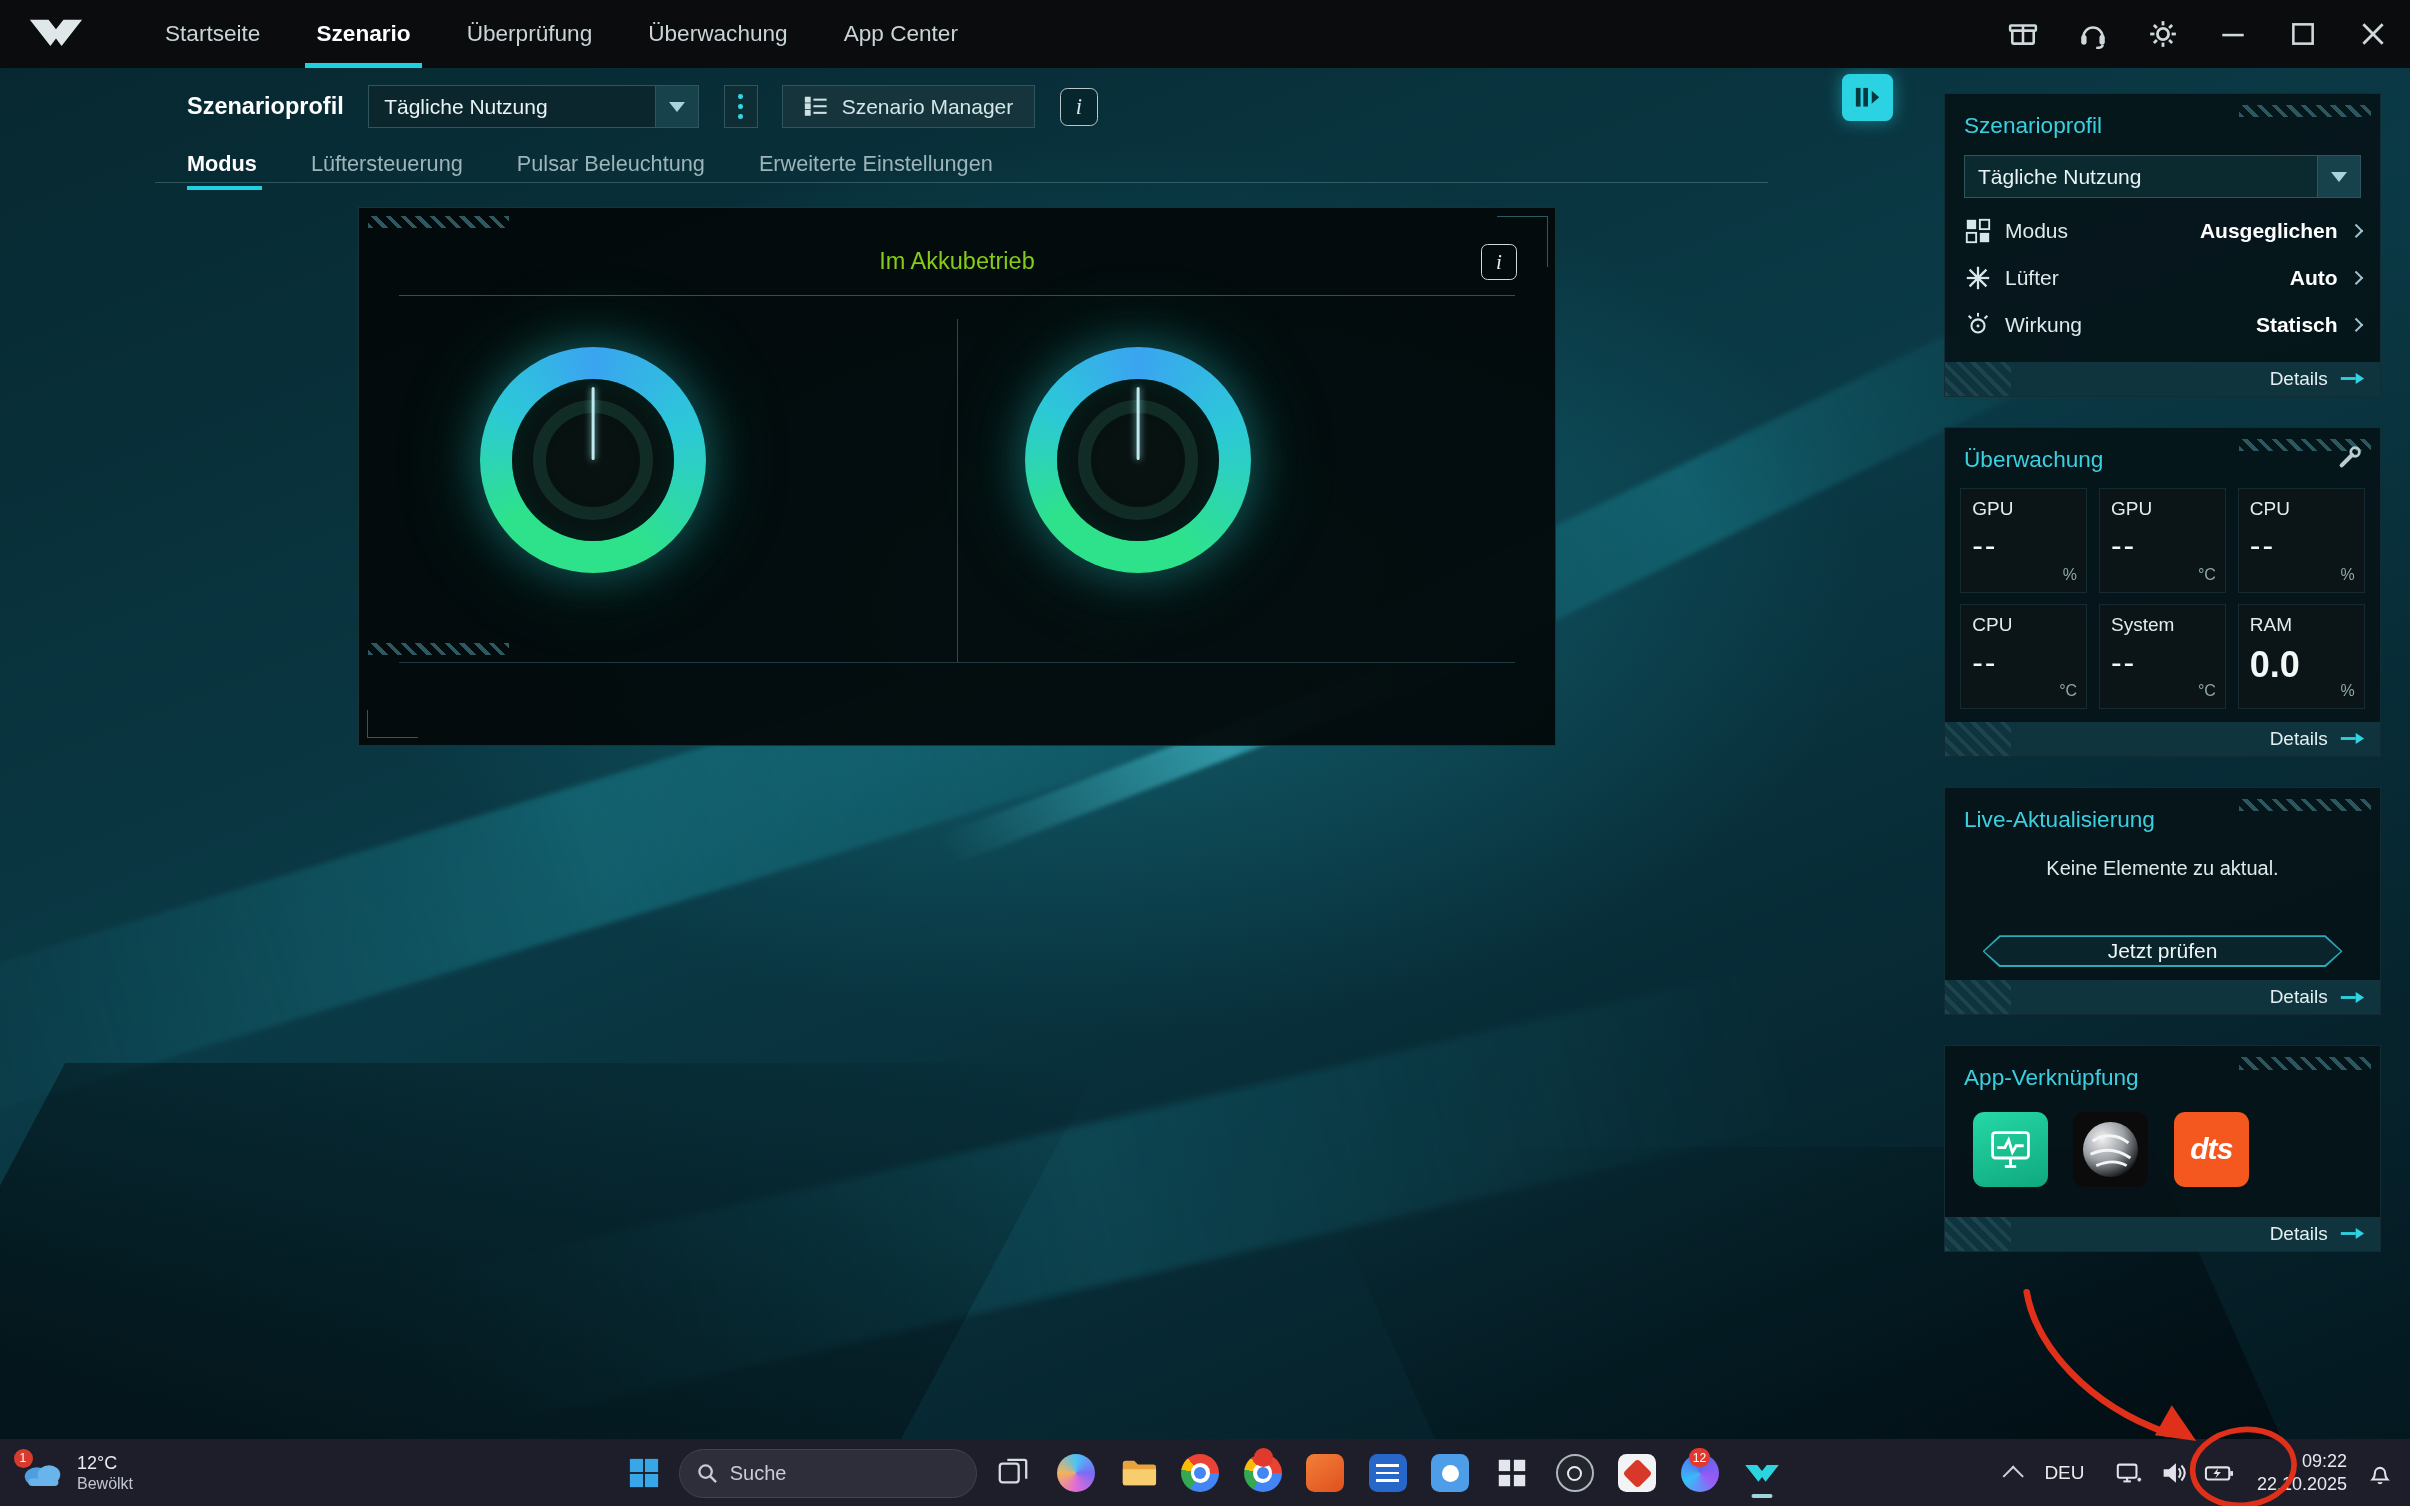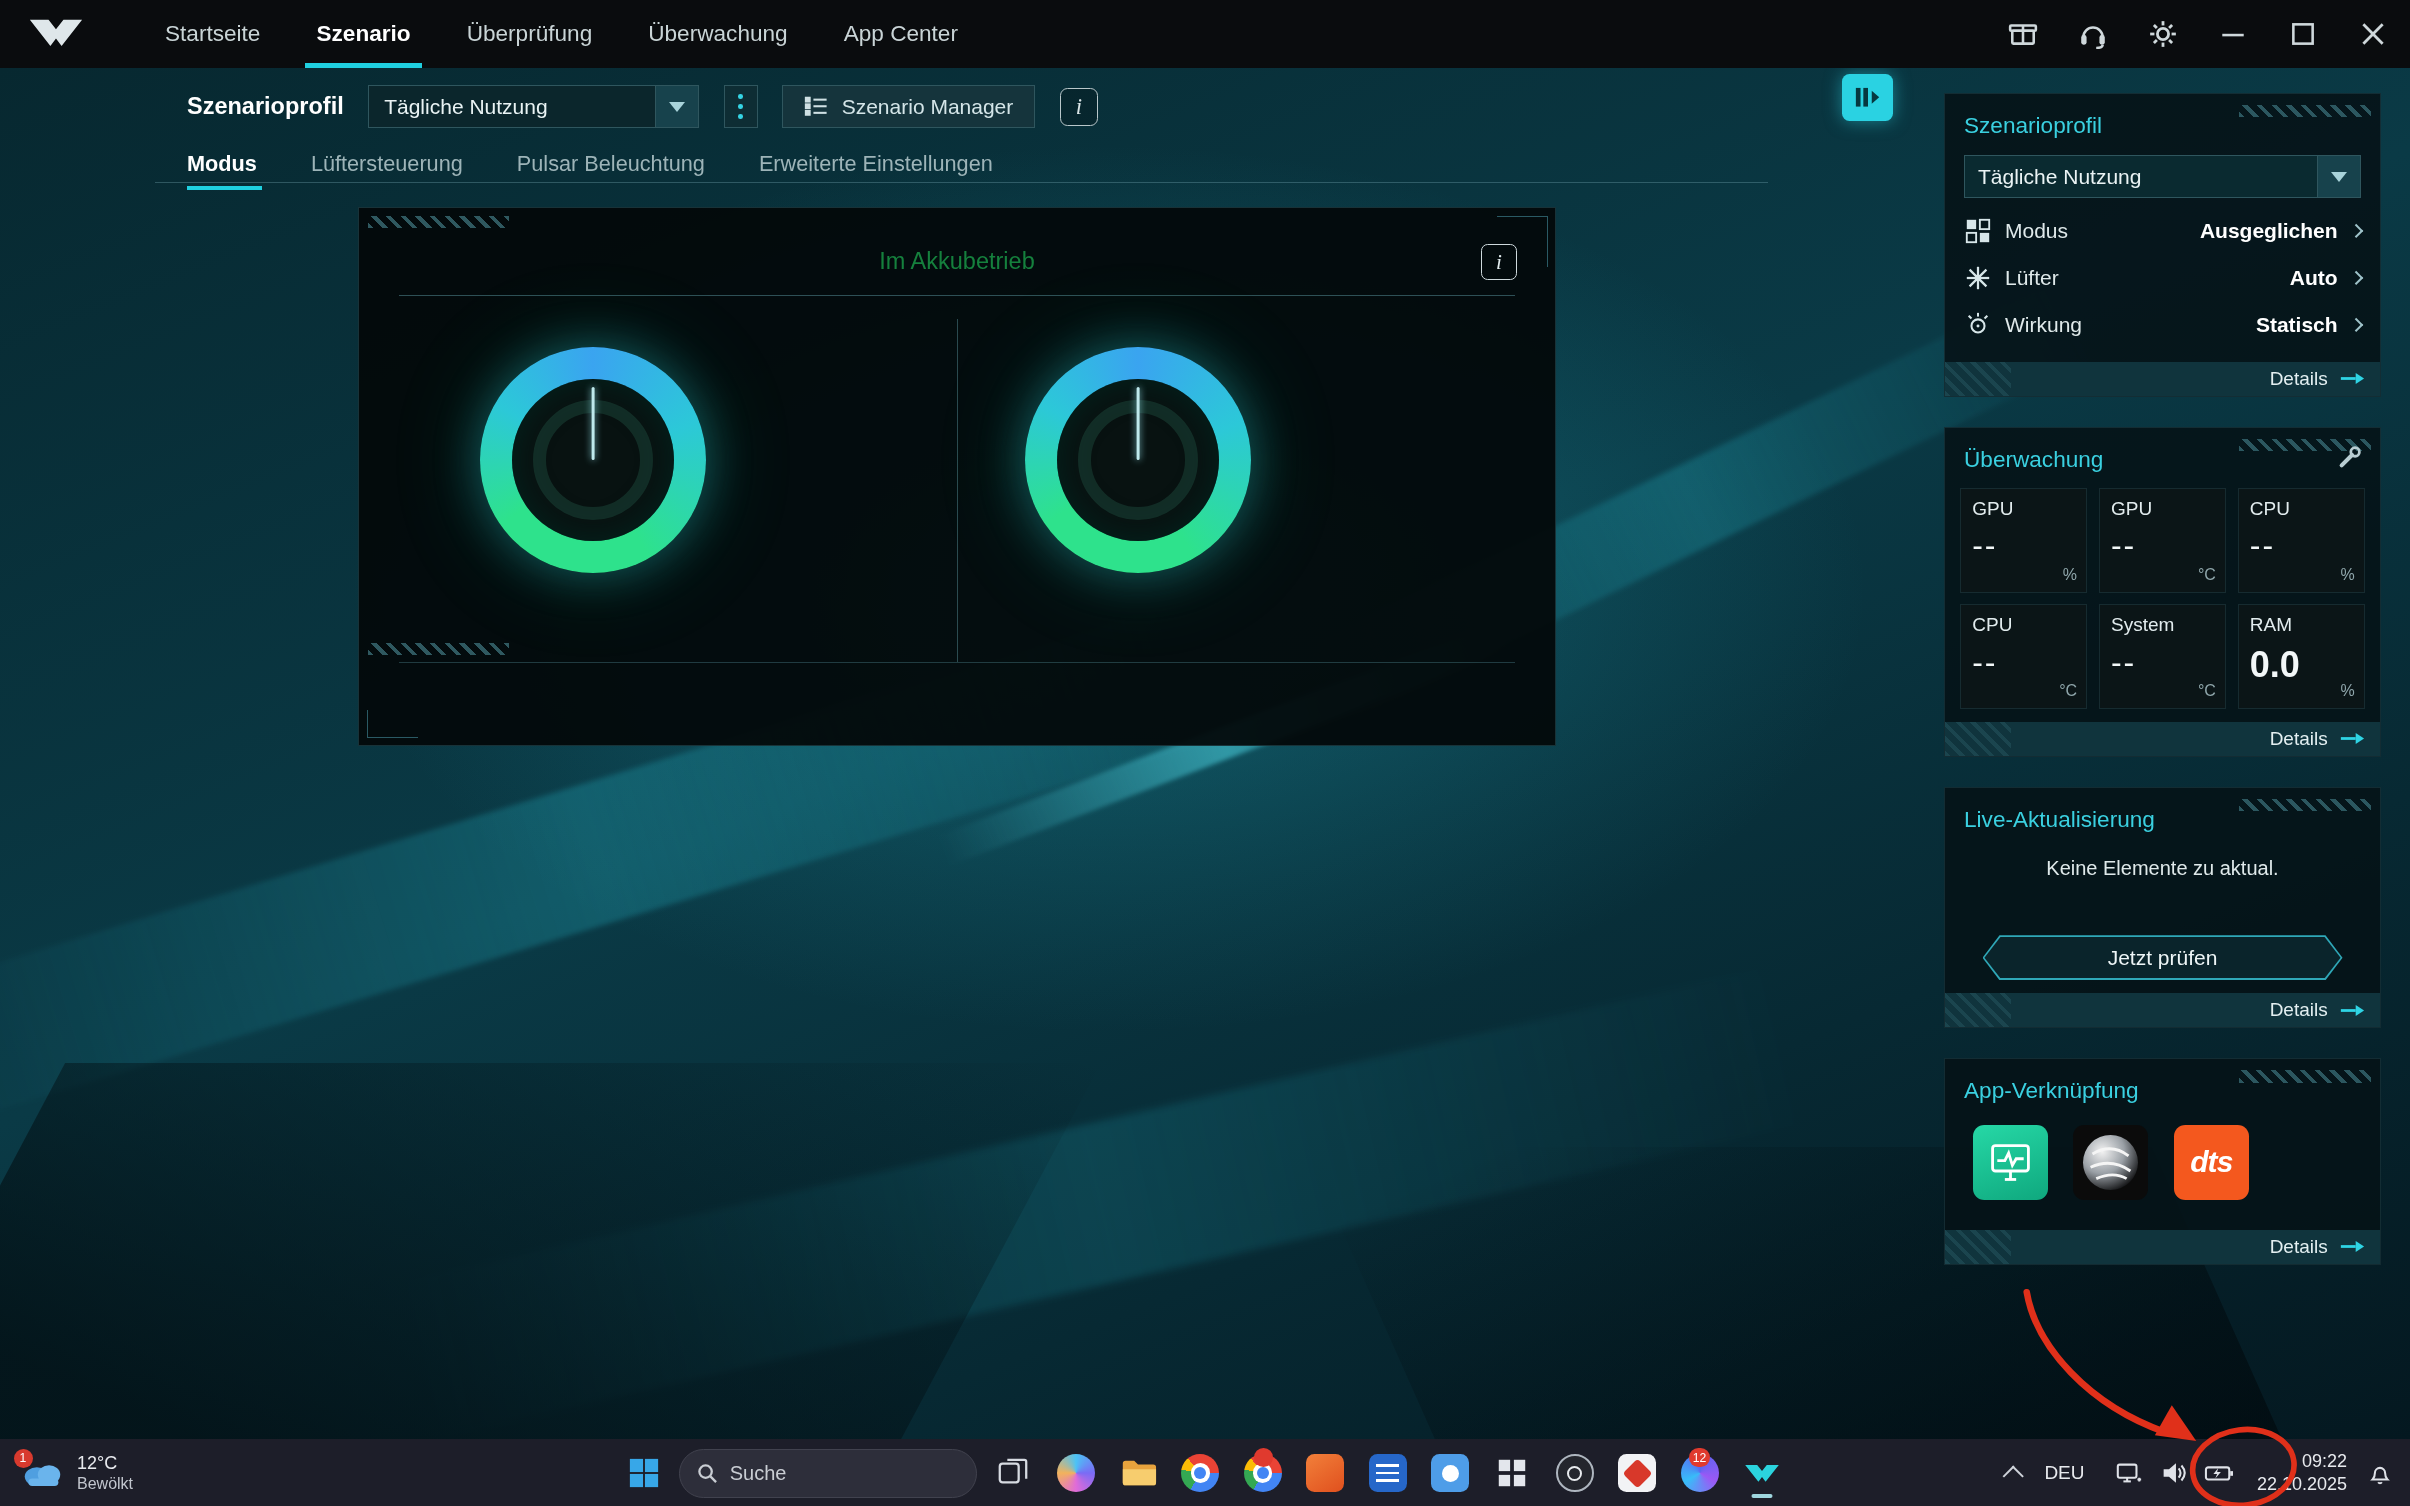--- a/index.html
+++ b/index.html
@@ -55,21 +55,21 @@
   .tab.active::after { content:""; position:absolute; left:0; right:21px; bottom:0; height:3.8px; background:#1fd0e0; }
   .tabs-line { position:absolute; left:155px; top:114px; width:1613px; height:0.9px; background:rgba(120,170,180,0.35); z-index:4; }
 
   
   .gauge-panel { position:absolute; left:358px; top:139px; width:1198px; height:539px; background:rgba(3,9,10,0.94); border:0.9px solid rgba(42,84,92,0.55); z-index:5; }
   .hatch { background:repeating-linear-gradient(45deg, rgba(70,130,140,0.65) 0 3.8px, transparent 3.8px 10.4px); position:absolute; }
   .gp-hatch-tl { left:9.4px; top:7.5px; width:141px; height:12.2px; }
   .gp-hatch-bl { left:9.4px; bottom:90px; width:141px; height:12.2px; }
   .corner-tr { position:absolute; top:7.5px; right:7.5px; width:51px; height:51px; border-top:1.9px solid #2a5a64; border-right:1.9px solid #2a5a64; }
   .corner-bl { position:absolute; bottom:7.5px; left:7.5px; width:51px; height:28px; border-bottom:1.9px solid #2a5a64; border-left:1.9px solid #2a5a64; }
-  .panel-title { position:absolute; top:40px; left:0; width:100%; text-align:center; color:#15803d; font-size:23.5px; }
+  .panel-title { position:absolute; top:40px; left:0; width:100%; text-align:center; color:#84cc16; font-size:23.5px; }
   .title-line { position:absolute; top:87px; left:40px; right:40px; height:0.9px; background:rgba(90,150,160,0.5); }
   .panel-bottom-line { position:absolute; bottom:82px; left:40px; right:40px; height:0.9px; background:rgba(90,150,160,0.35); }
   .divider-v { position:absolute; left:50%; top:111px; width:0.9px; height:343px; background:rgba(90,150,160,0.45); }
   .panel-info { position:absolute; top:36px; right:38px; width:36px; height:36px; border:1.9px solid #cfdadd; border-radius:6.6px; color:#e3edef; display:flex; align-items:center; justify-content:center; font-style:italic; font-family:"Liberation Serif", serif; font-size:21px; }
   .gauge { position:absolute; width:226px; height:226px; }
   .gauge-left  { left:121px; top:139px; }
   .gauge-right { left:666px; top:139px; }
   .gauge-ring { position:absolute; inset:0; border-radius:50%;
     background:conic-gradient(from 0deg, #3aa4f0 0deg, #2cc8d8 70deg, #2ee28c 150deg, #2ee28c 235deg, #2cc8d8 300deg, #3aa4f0 360deg);
     box-shadow:0 0 45px rgba(40,200,220,0.35), 0 0 94px rgba(40,220,160,0.18); }
@@ -96,21 +96,21 @@
   .details-bar { margin-top:13px; height:34px; background:#10343d; display:flex; align-items:center; justify-content:flex-end; gap:11.3px; padding:0 15px; color:#e3eff1; font-size:19px; position:relative; }
   .details-bar::before { content:""; position:absolute; left:0; top:0; width:66px; height:100%;
     background:repeating-linear-gradient(45deg, rgba(40,90,100,0.45) 0 3.8px, transparent 3.8px 10.4px); }
   .tiles-grid { display:grid; grid-template-columns:repeat(3,1fr); gap:11.3px; padding:1.9px 15px 0; }
   .tile { background:#0b1517; border:0.9px solid rgba(50,95,105,0.3); height:105px; position:relative; padding:9.4px 11.3px; }
   .tile-label { font-size:19px; color:#e2ecee; }
   .tile-value { font-size:32px; color:#f2f7f8; margin-top:7.5px; letter-spacing:1.9px; }
   .tile-value.big { font-size:36px; font-weight:bold; letter-spacing:0; }
   .tile-unit { position:absolute; right:9.4px; bottom:7.5px; font-size:16px; color:#8fa6ab; }
   .empty-text { text-align:center; color:#dfe9ea; font-size:20px; padding:11.3px 11.3px 0; }
-  .check-wrap { margin:55px auto 5.6px; width:360px; height:45px; background:#2fa8b8;
+  .check-wrap { margin:55px auto 5.6px; width:360px; height:32px; background:#2fa8b8;
     clip-path:polygon(17px 0, calc(100% - 17px) 0, 100% 50%, calc(100% - 17px) 100%, 17px 100%, 0 50%);
     display:flex; align-items:center; justify-content:center; }
   .check-inner { width:calc(100% - 3.8px); height:calc(100% - 3.8px); background:#0a242b;
     clip-path:polygon(16px 0, calc(100% - 16px) 0, 100% 50%, calc(100% - 16px) 100%, 16px 100%, 0 50%);
     display:flex; align-items:center; justify-content:center; color:#eef6f7; font-size:21px; }
   .apps-row { display:flex; gap:25.4px; padding:7.5px 19px 17px 28px; }
   .app-tile { width:75px; height:75px; border-radius:11.3px; position:relative; display:flex; align-items:center; justify-content:center; }
   .app-sense { background:linear-gradient(160deg, #26d8a6, #0fa87e); }
   .app-spiral { background:#0b0b0b; }
   .sphere { width:55px; height:55px; border-radius:50%; background:radial-gradient(circle at 35% 30%, #f2f2f2, #9aa0a6 42%, #17181a 78%); position:relative; }

